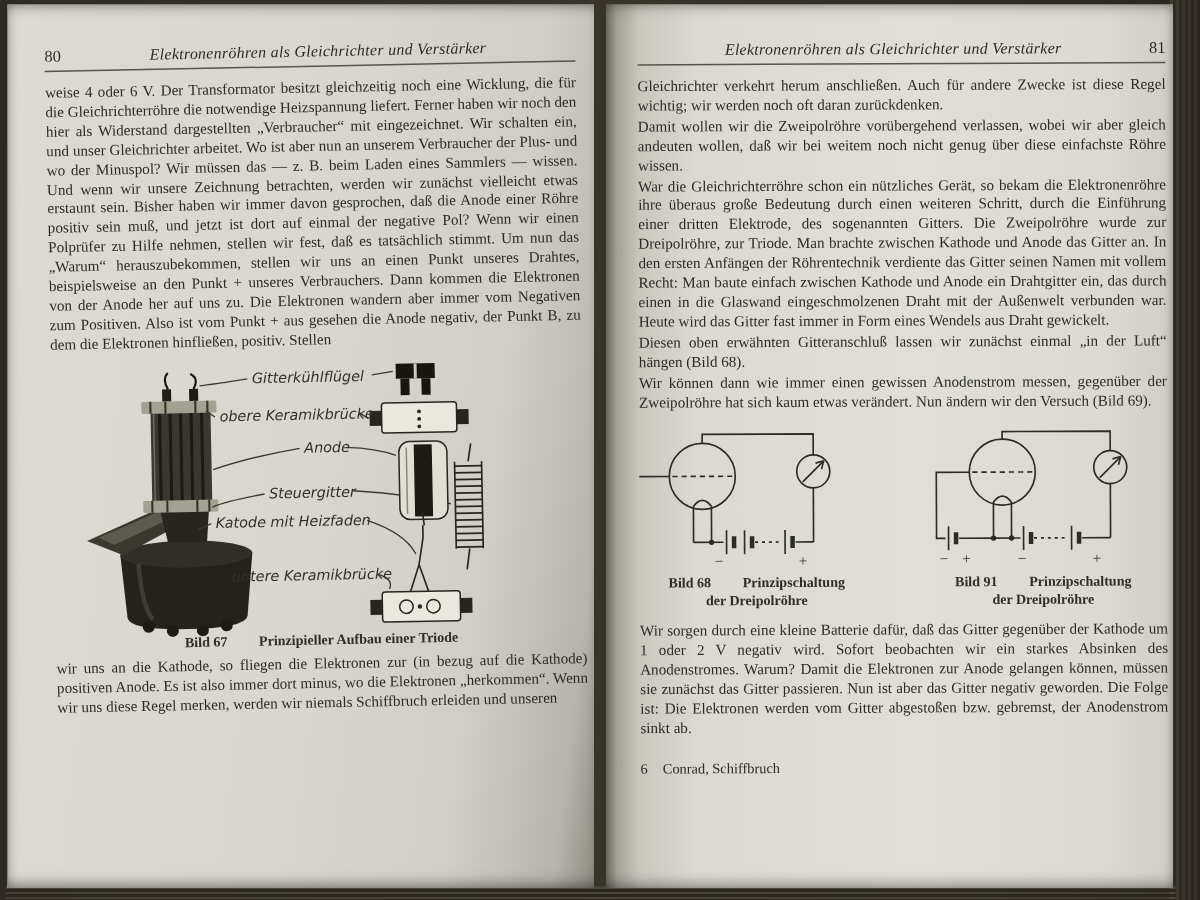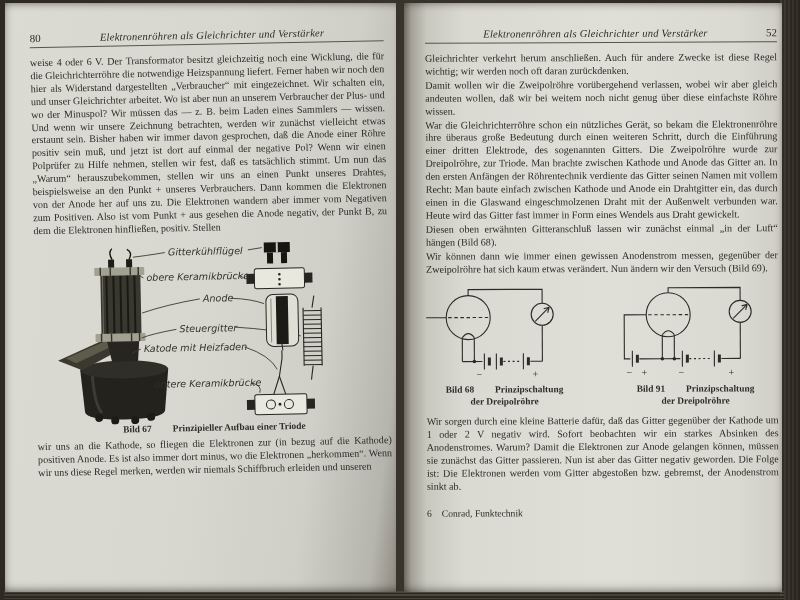--- a/index.html
+++ b/index.html
@@ -151,21 +151,21 @@
       </div>
 
       <p class="body-par">wir uns an die Kathode, so fliegen die Elektronen zur (in bezug auf die Kathode) positiven Anode. Es ist also immer dort minus, wo die Elektronen „herkommen“. Wenn wir uns diese Regel merken, werden wir niemals Schiffbruch erleiden und unseren</p>
     </div>
   </div>
 
   <div class="page page-right">
     <div class="inner rp-inner">
       <div class="runhead">
         <span class="title">Elektronenröhren als Gleichrichter und Verstärker</span>
-        <span class="pageno">52</span>
+        <span class="pageno">81</span>
       </div>
 
       <p class="body-par">Gleichrichter verkehrt herum anschließen. Auch für andere Zwecke ist diese Regel wichtig; wir werden noch oft daran zurückdenken.</p>
       <p class="body-par par-gap">Damit wollen wir die Zweipolröhre vorübergehend verlassen, wobei wir aber gleich andeuten wollen, daß wir bei weitem noch nicht genug über diese einfachste Röhre wissen.</p>
       <p class="body-par par-gap">War die Gleichrichterröhre schon ein nützliches Gerät, so bekam die Elektronenröhre ihre überaus große Bedeutung durch einen weiteren Schritt, durch die Einführung einer dritten Elektrode, des sogenannten Gitters. Die Zweipolröhre wurde zur Dreipolröhre, zur Triode. Man brachte zwischen Kathode und Anode das Gitter an. In den ersten Anfängen der Röhrentechnik verdiente das Gitter seinen Namen mit vollem Recht: Man baute einfach zwischen Kathode und Anode ein Drahtgitter ein, das durch einen in die Glaswand eingeschmolzenen Draht mit der Außenwelt verbunden war. Heute wird das Gitter fast immer in Form eines Wendels aus Draht gewickelt.</p>
       <p class="body-par par-gap">Diesen oben erwähnten Gitteranschluß lassen wir zunächst einmal „in der Luft“ hängen (Bild 68).</p>
       <p class="body-par par-gap">Wir können dann wie immer einen gewissen Anodenstrom messen, gegenüber der Zweipolröhre hat sich kaum etwas verändert. Nun ändern wir den Versuch (Bild 69).</p>
 
       <div class="figrow">
 
@@ -244,17 +244,17 @@
           <div class="fig-cap">
             <span class="cap-label">Bild 91</span><span>Prinzipschaltung</span>
           </div>
           <div class="fig-cap2">der Dreipolröhre</div>
         </div>
       </div>
 
       <p class="body-par">Wir sorgen durch eine kleine Batterie dafür, daß das Gitter gegenüber der Kathode um 1 oder 2 V negativ wird. Sofort beobachten wir ein starkes Absinken des Anodenstromes. Warum? Damit die Elektronen zur Anode gelangen können, müssen sie zunächst das Gitter passieren. Nun ist aber das Gitter negativ geworden. Die Folge ist: Die Elektronen werden vom Gitter abgestoßen bzw. gebremst, der Anodenstrom sinkt ab.</p>
 
       <div class="footer">
-        <span class="fnum">6</span><span>Conrad, Funktechnik</span>
+        <span class="fnum">6</span><span>Conrad, Schiffbruch</span>
       </div>
     </div>
   </div>
 </div>
 
 </body></html>

